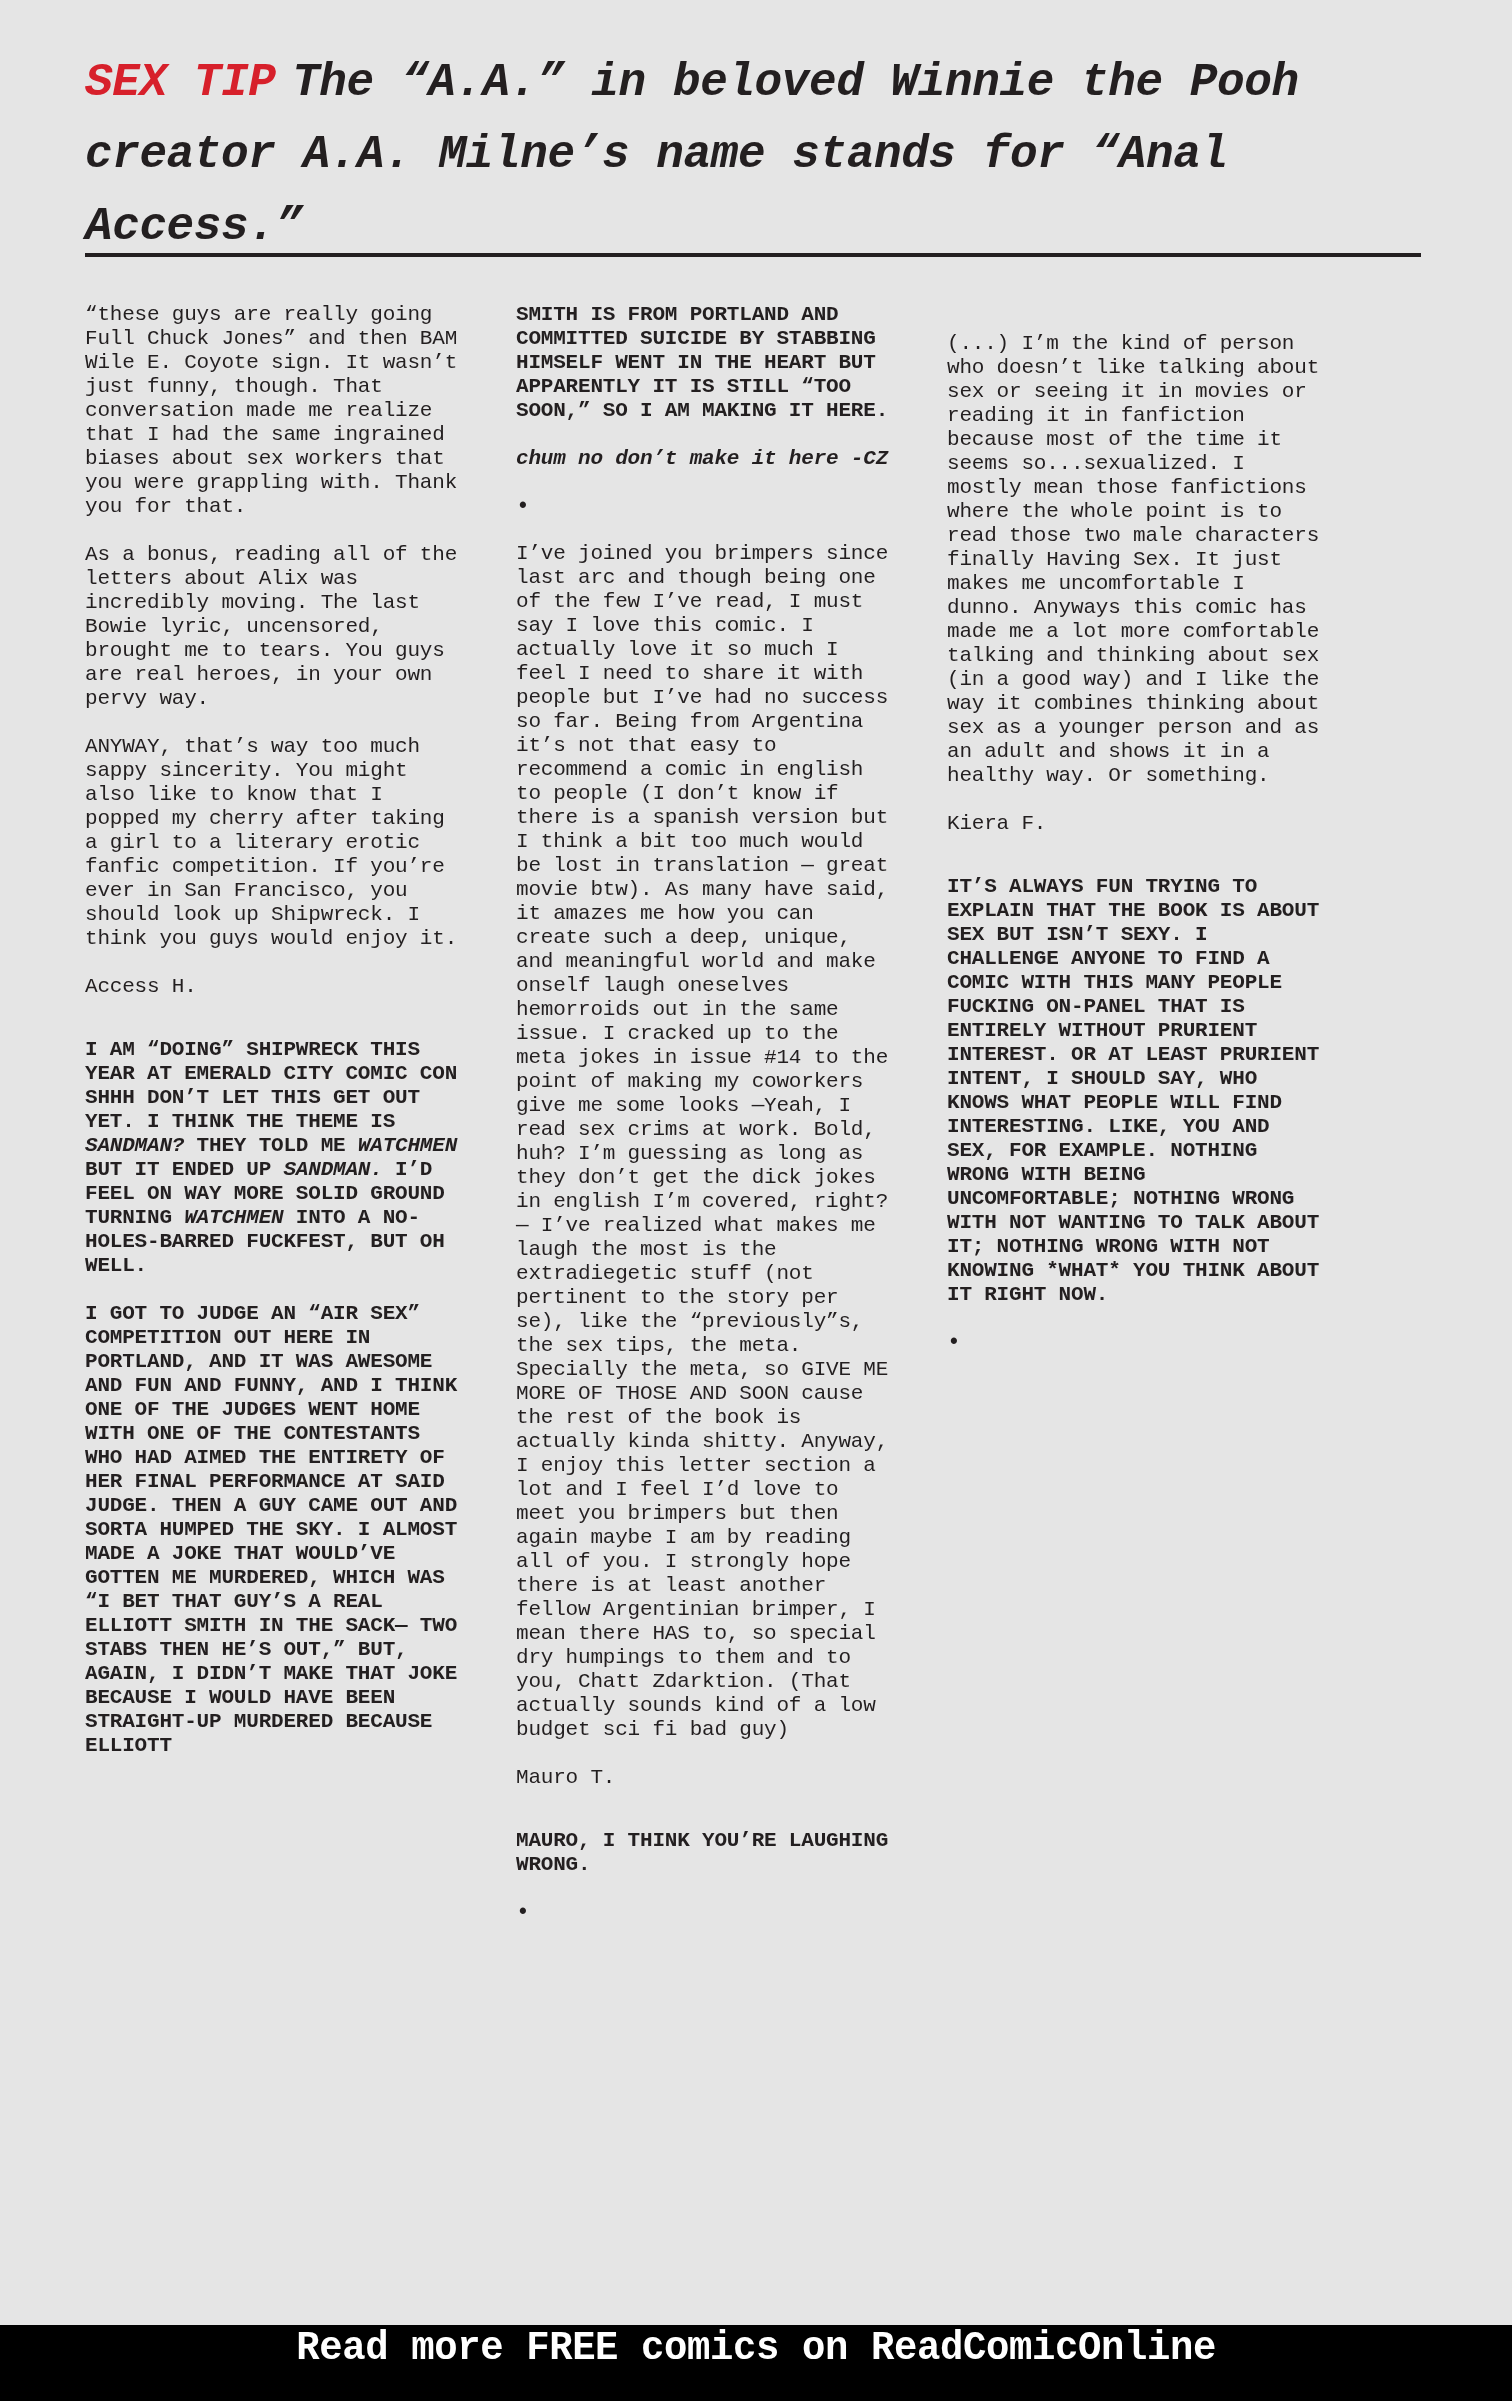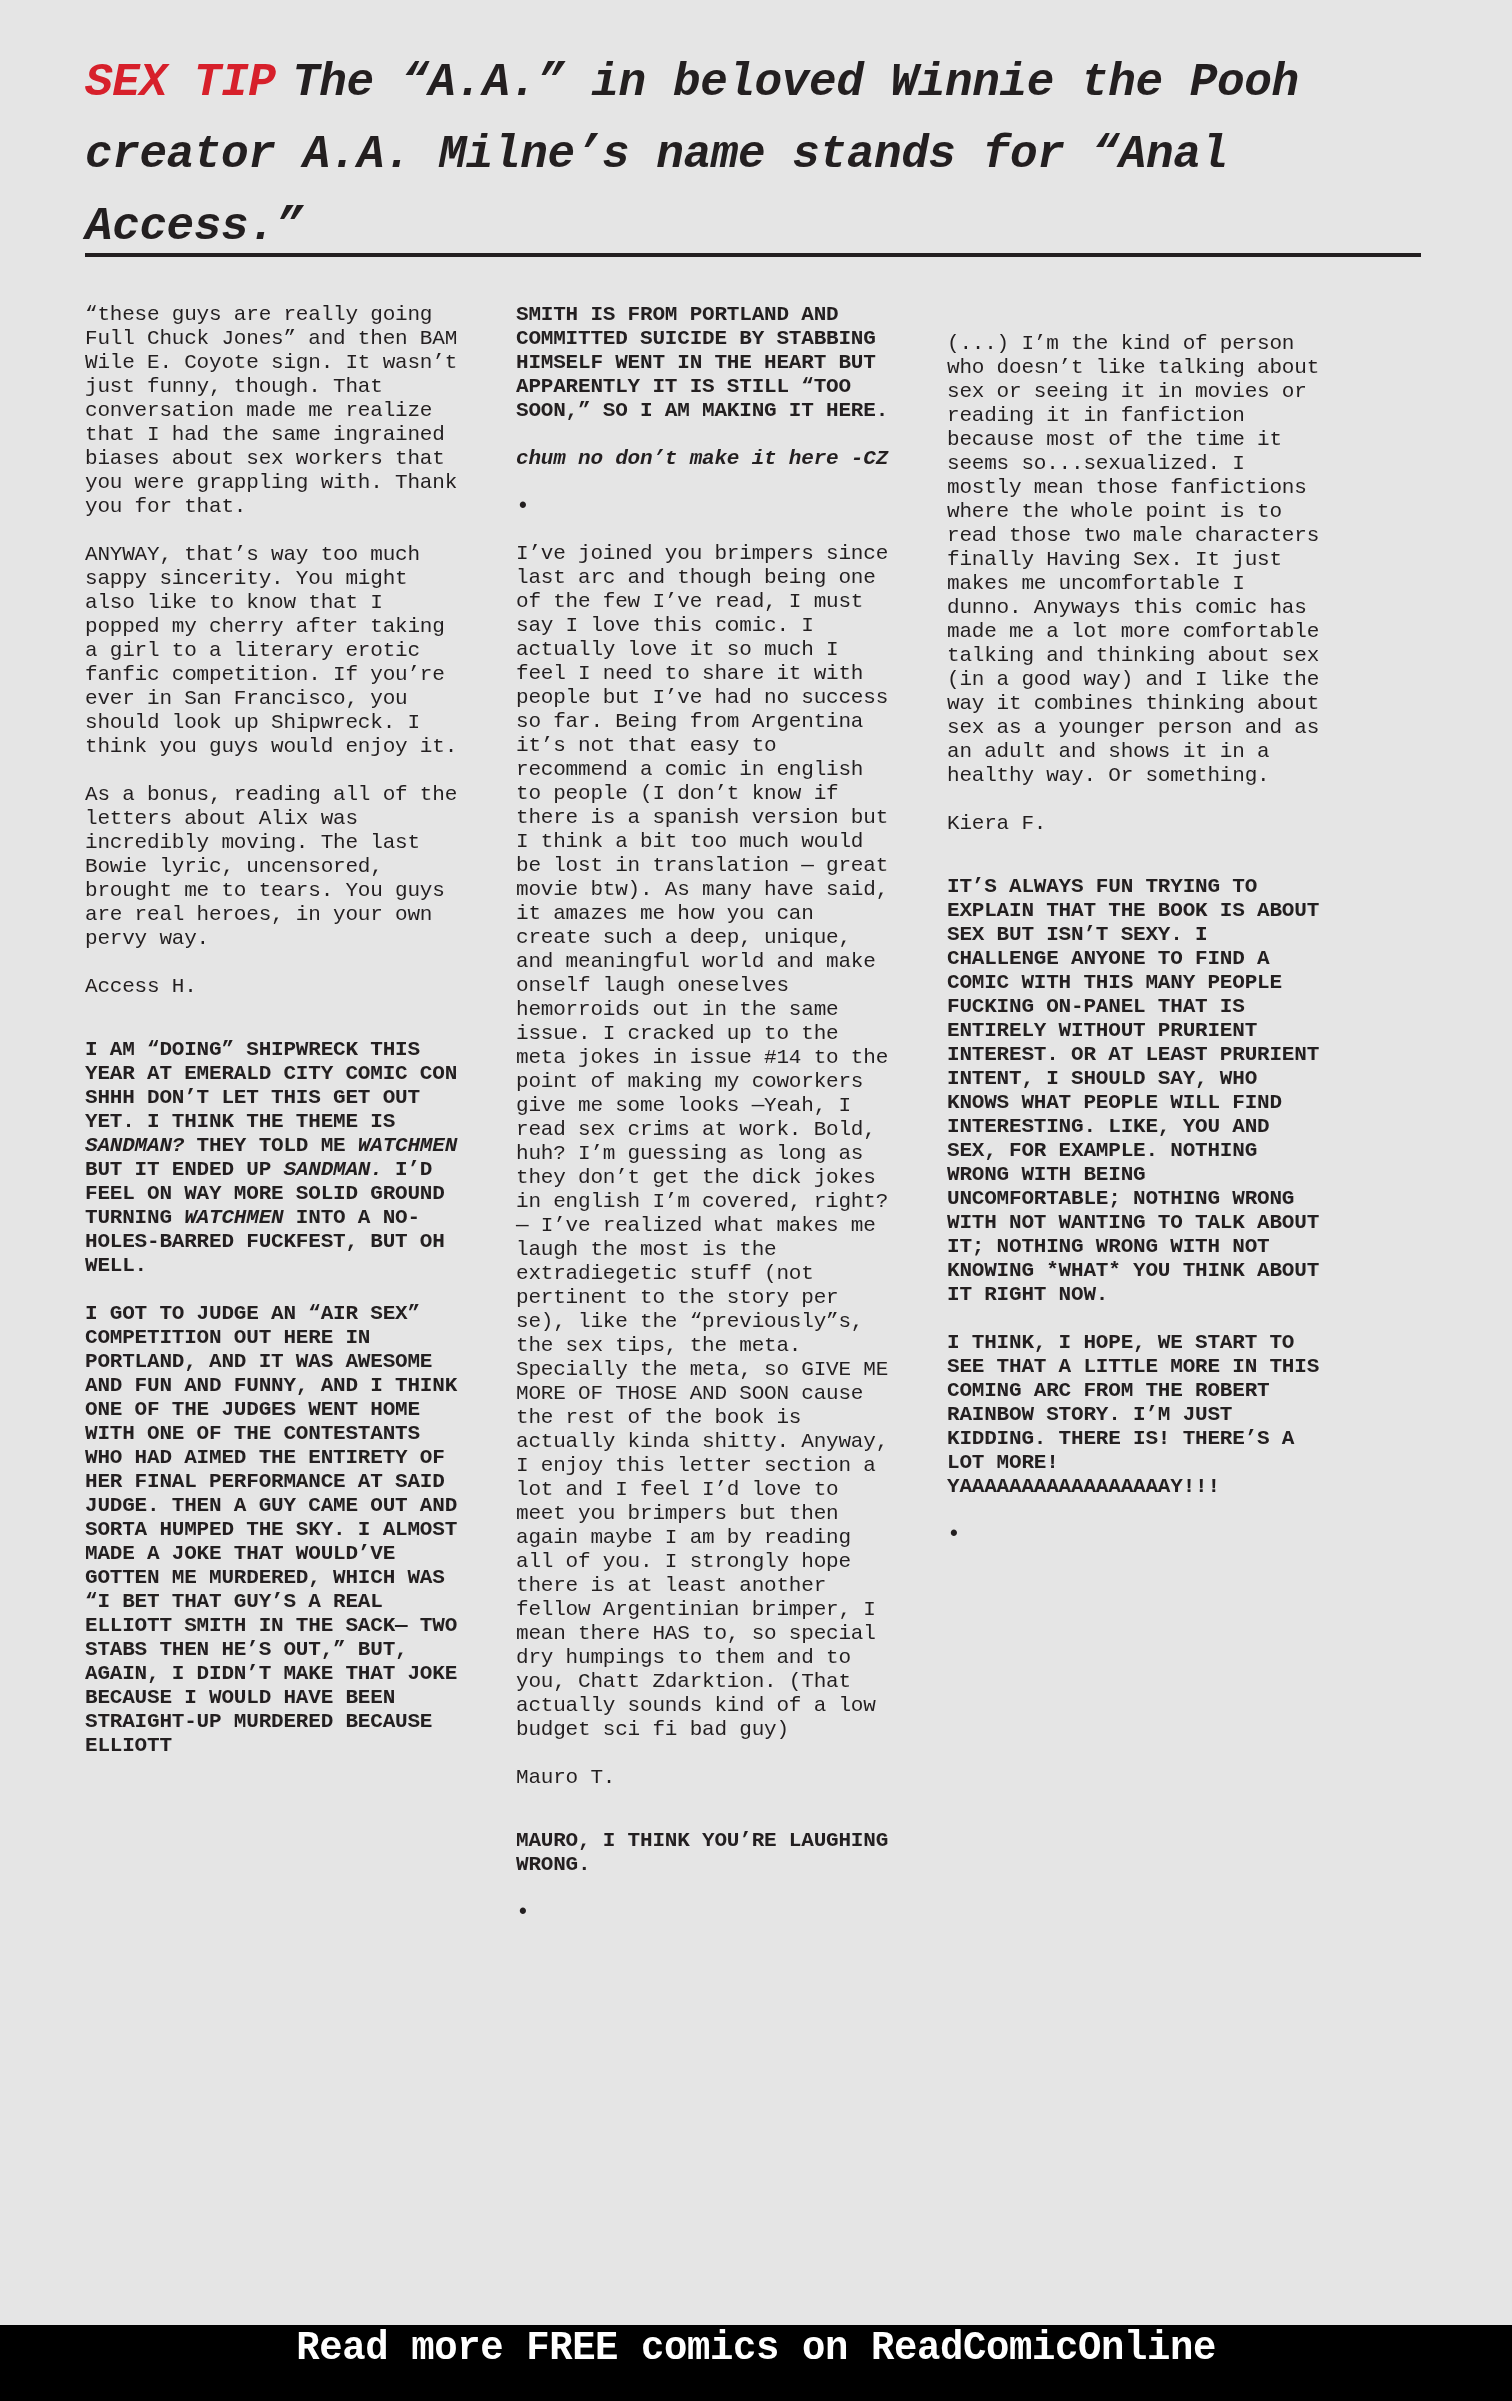--- a/index.html
+++ b/index.html
@@ -89,40 +89,39 @@
 
   <div class="header">
     <span class="tip" style="color: rgb(215, 32, 43);">SEX TIP</span><span>The “A.A.” in beloved Winnie the Pooh creator A.A. Milne’s name stands for “Anal Access.”</span>
   </div>
 
   <div class="rule"></div>
 
   <div class="columns">
     <div class="column c1">
         <p class="para">“these guys are really going Full Chuck Jones” and then BAM Wile E. Coyote sign. It wasn’t just funny, though. That conversation made me realize that I had the same ingrained biases about sex workers that you were grappling with. Thank you for that.</p>
+        <p class="para">As a bonus, reading all of the letters about Alix was incredibly moving. The last Bowie lyric, uncensored, brought me to tears. You guys are real heroes, in your own pervy way.</p>
         <p class="para">ANYWAY, that’s way too much sappy sincerity. You might also like to know that I popped my cherry after taking a girl to a literary erotic fanfic competition. If you’re ever in San Francisco, you should look up Shipwreck. I think you guys would enjoy it.</p>
-        <p class="para">As a bonus, reading all of the letters about Alix was incredibly moving. The last Bowie lyric, uncensored, brought me to tears. You guys are real heroes, in your own pervy way.</p>
         <p class="para">Access H.</p>
         <p class="para bold gap-large"><span>I AM “DOING” SHIPWRECK THIS YEAR AT EMERALD CITY COMIC CON SHHH DON’T LET THIS GET OUT YET. I THINK THE THEME IS </span><em>SANDMAN?</em><span> THEY TOLD ME </span><em>WATCHMEN</em><span> BUT IT ENDED UP </span><em>SANDMAN.</em><span> I’D FEEL ON WAY MORE SOLID GROUND TURNING </span><em>WATCHMEN</em><span> INTO A NO-HOLES-BARRED FUCKFEST, BUT OH WELL.</span></p>
         <p class="para bold">I GOT TO JUDGE AN “AIR SEX” COMPETITION OUT HERE IN PORTLAND, AND IT WAS AWESOME AND FUN AND FUNNY, AND I THINK ONE OF THE JUDGES WENT HOME WITH ONE OF THE CONTESTANTS WHO HAD AIMED THE ENTIRETY OF HER FINAL PERFORMANCE AT SAID JUDGE. THEN A GUY CAME OUT AND SORTA HUMPED THE SKY. I ALMOST MADE A JOKE THAT WOULD’VE GOTTEN ME MURDERED, WHICH WAS “I BET THAT GUY’S A REAL ELLIOTT SMITH IN THE SACK— TWO STABS THEN HE’S OUT,” BUT, AGAIN, I DIDN’T MAKE THAT JOKE BECAUSE I WOULD HAVE BEEN STRAIGHT-UP MURDERED BECAUSE ELLIOTT</p>
       </div>
     <div class="column c2">
         <p class="para bold">SMITH IS FROM PORTLAND AND COMMITTED SUICIDE BY STABBING HIMSELF WENT IN THE HEART BUT APPARENTLY IT IS STILL “TOO SOON,” SO I AM MAKING IT HERE.</p>
         <p class="para bold italic gap-medium">chum no don’t make it here -CZ</p>
         <p class="para bullet">•</p>
         <p class="para">I’ve joined you brimpers since last arc and though being one of the few I’ve read, I must say I love this comic. I actually love it so much I feel I need to share it with people but I’ve had no success so far. Being from Argentina it’s not that easy to recommend a comic in english to people (I don’t know if there is a spanish version but I think a bit too much would be lost in translation — great movie btw). As many have said, it amazes me how you can create such a deep, unique, and meaningful world and make onself laugh oneselves hemorroids out in the same issue. I cracked up to the meta jokes in issue #14 to the point of making my coworkers give me some looks —Yeah, I read sex crims at work. Bold, huh? I’m guessing as long as they don’t get the dick jokes in english I’m covered, right?— I’ve realized what makes me laugh the most is the extradiegetic stuff (not pertinent to the story per se), like the “previously”s, the sex tips, the meta. Specially the meta, so GIVE ME MORE OF THOSE AND SOON cause the rest of the book is actually kinda shitty. Anyway, I enjoy this letter section a lot and I feel I’d love to meet you brimpers but then again maybe I am by reading all of you. I strongly hope there is at least another fellow Argentinian brimper, I mean there HAS to, so special dry humpings to them and to you, Chatt Zdarktion. (That actually sounds kind of a low budget sci fi bad guy)</p>
         <p class="para">Mauro T.</p>
         <p class="para bold gap-large">MAURO, I THINK YOU’RE LAUGHING WRONG.</p>
         <p class="para bullet">•</p>
       </div>
     <div class="column c3">
         <p class="para">(...) I’m the kind of person who doesn’t like talking about sex or seeing it in movies or reading it in fanfiction because most of the time it seems so...sexualized. I mostly mean those fanfictions where the whole point is to read those two male characters finally Having Sex. It just makes me uncomfortable I dunno. Anyways this comic has made me a lot more comfortable talking and thinking about sex (in a good way) and I like the way it combines thinking about sex as a younger person and as an adult and shows it in a healthy way. Or something.</p>
         <p class="para">Kiera F.</p>
         <p class="para bold gap-large">IT’S ALWAYS FUN TRYING TO EXPLAIN THAT THE BOOK IS ABOUT SEX BUT ISN’T SEXY. I CHALLENGE ANYONE TO FIND A COMIC WITH THIS MANY PEOPLE FUCKING ON-PANEL THAT IS ENTIRELY WITHOUT PRURIENT INTEREST. OR AT LEAST PRURIENT INTENT, I SHOULD SAY, WHO KNOWS WHAT PEOPLE WILL FIND INTERESTING. LIKE, YOU AND SEX, FOR EXAMPLE. NOTHING WRONG WITH BEING UNCOMFORTABLE; NOTHING WRONG WITH NOT WANTING TO TALK ABOUT IT; NOTHING WRONG WITH NOT KNOWING *WHAT* YOU THINK ABOUT IT RIGHT NOW.</p>
-        <p class="para bold">I THINK, I HOPE, WE START TO SEE THAT A LITTLE MORE IN THIS COMING ARC FROM THE ROBERT RAINBOW STORY. I’M JUST KIDDING. THERE IS! THERE’S A LOT MORE! YAAAAAAAAAAAAAAAAAY!!!</p>
         <p class="para bullet">•</p>
       </div>
   </div>
 
   <div class="footer" style="background: rgb(0, 0, 0);">
     <span class="footer-text" style="color: rgb(255, 255, 255);">Read more FREE comics on ReadComicOnline</span>
   </div>
 
 </div>
 

